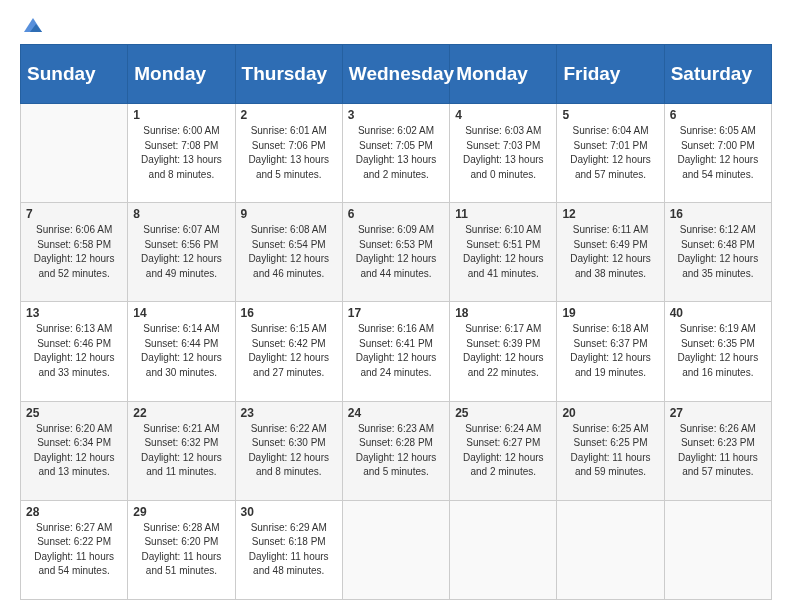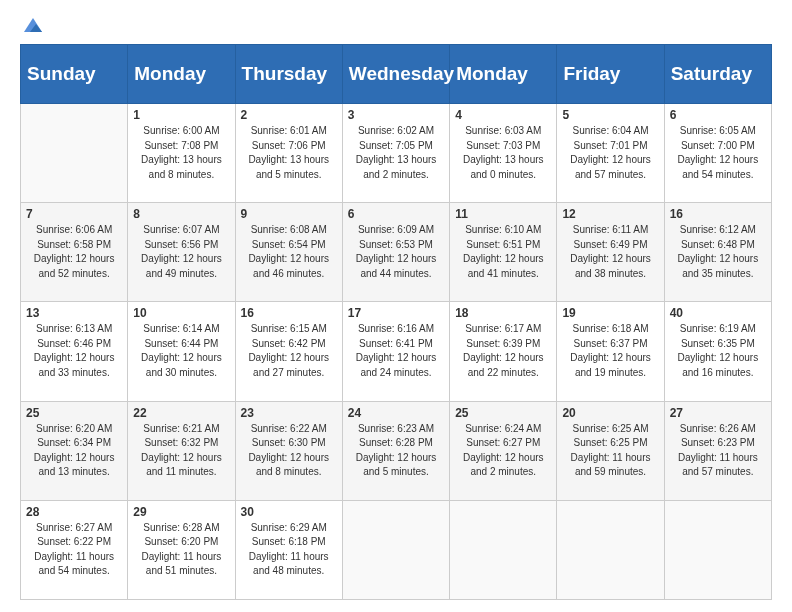--- a/index.html
+++ b/index.html
@@ -243,21 +243,21 @@
         <tr>
           <td>
         <span class="day-num">13</span>
         <div class="day-detail">
           Sunrise: 6:13 AM<br>
           Sunset: 6:46 PM<br>
           Daylight: 12 hours and 33 minutes.
         </div>
       </td>
           <td>
-        <span class="day-num">10</span>
+        <span class="day-num">14</span>
         <div class="day-detail">
           Sunrise: 6:14 AM<br>
           Sunset: 6:44 PM<br>
           Daylight: 12 hours and 30 minutes.
         </div>
       </td>
           <td>
         <span class="day-num">16</span>
         <div class="day-detail">
           Sunrise: 6:15 AM<br>

